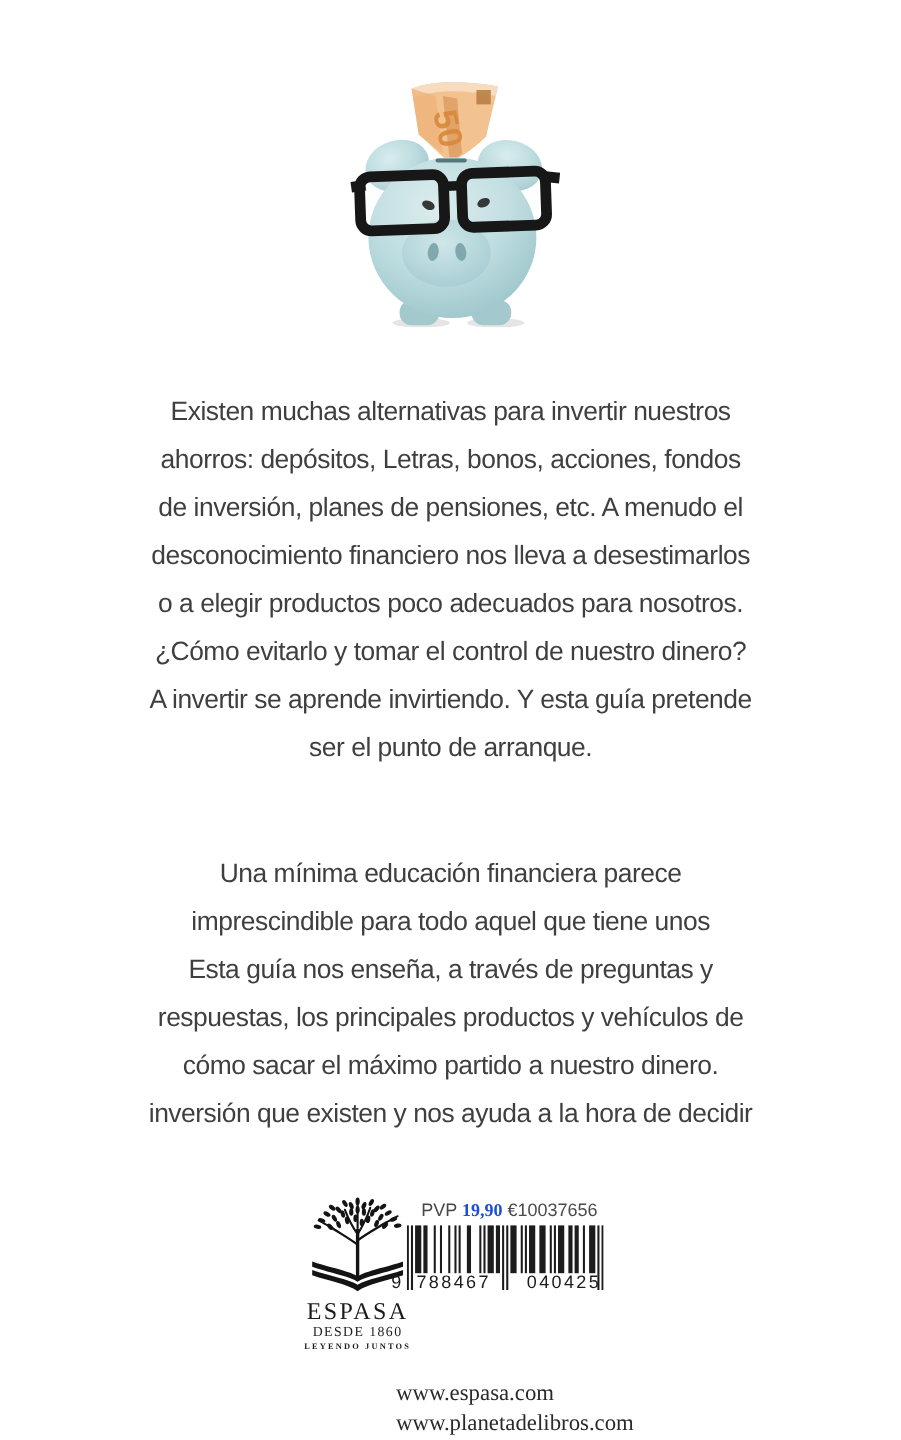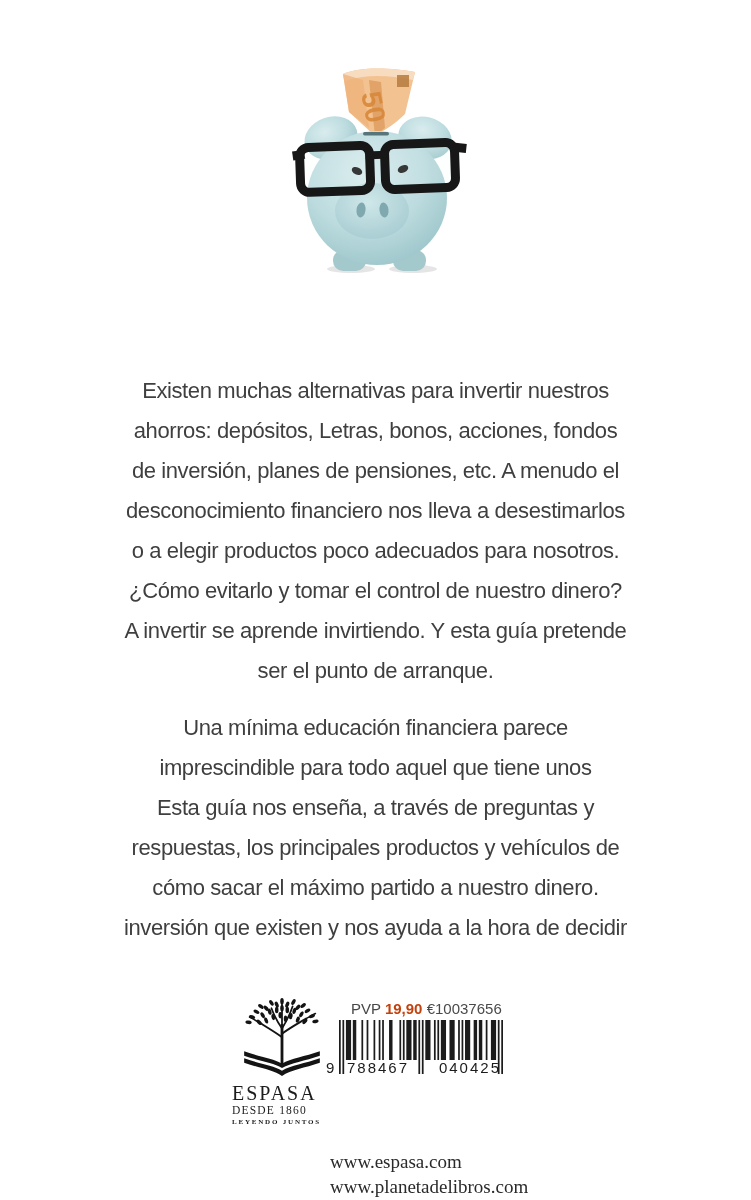--- a/index.html
+++ b/index.html
@@ -17,43 +17,43 @@
   .synopsis{
     position:absolute;left:0;width:751px;
     text-align:center;
     color:#3f3f3f;
     font-size:22px;
     letter-spacing:-0.4px;
     line-height:40px;
     font-weight:400;
   }
   .synopsis .line{white-space:nowrap;}
-  .para1{top:323px;margin-top:48px;}
+  .para1{top:323px;}
   .para2{top:708px;}
   
   .publisher{
-    position:absolute;left:232px;top:996px;width:100px;
-    text-align:left;color:#1c1c1c;
+    position:absolute;left:248px;top:996px;width:100px;
+    text-align:center;color:#1c1c1c;
     font-family:"Liberation Serif", serif;
   }
   .publisher svg{display:block;margin:0 auto;}
   .publisher .pub-name{font-size:20px;letter-spacing:2px;line-height:18px;margin-top:2px;}
   .publisher .pub-line2{font-size:11.5px;letter-spacing:1.2px;line-height:12px;margin-top:2px;}
   .publisher .pub-line3{font-size:7px;letter-spacing:1.8px;line-height:9px;margin-top:2px;font-weight:bold;}
   .barcode-block{
     position:absolute;left:339px;top:1000px;width:166px;
   }
   .price-row{
     display:flex;justify-content:space-between;align-items:baseline;
     box-sizing:border-box;width:164px;
     padding:0 22px 3px 12px;
     font-size:15px;color:#474747;
   }
   .price-left{white-space:nowrap;}
-  .price-amount{font-weight:bold;color:#c2410c;}
+  .price-amount{font-weight:bold;color:#1d4ed8;font-family:Liberation Serif, serif;}
   .product-code{color:#4a4a4a;}
   .bars-wrap{position:relative;width:164px;height:56px;}
   .bars-wrap svg rect{fill:#1c1c1c;}
   .ean-digits span{
     position:absolute;top:39px;
     font-size:15px;color:#1c1c1c;letter-spacing:2px;
   }
   .ean-first{left:-13px;letter-spacing:0;}
   .ean-g1{left:8px;width:72px;}
   .ean-g2{left:90px;width:72px;text-align:right;}

